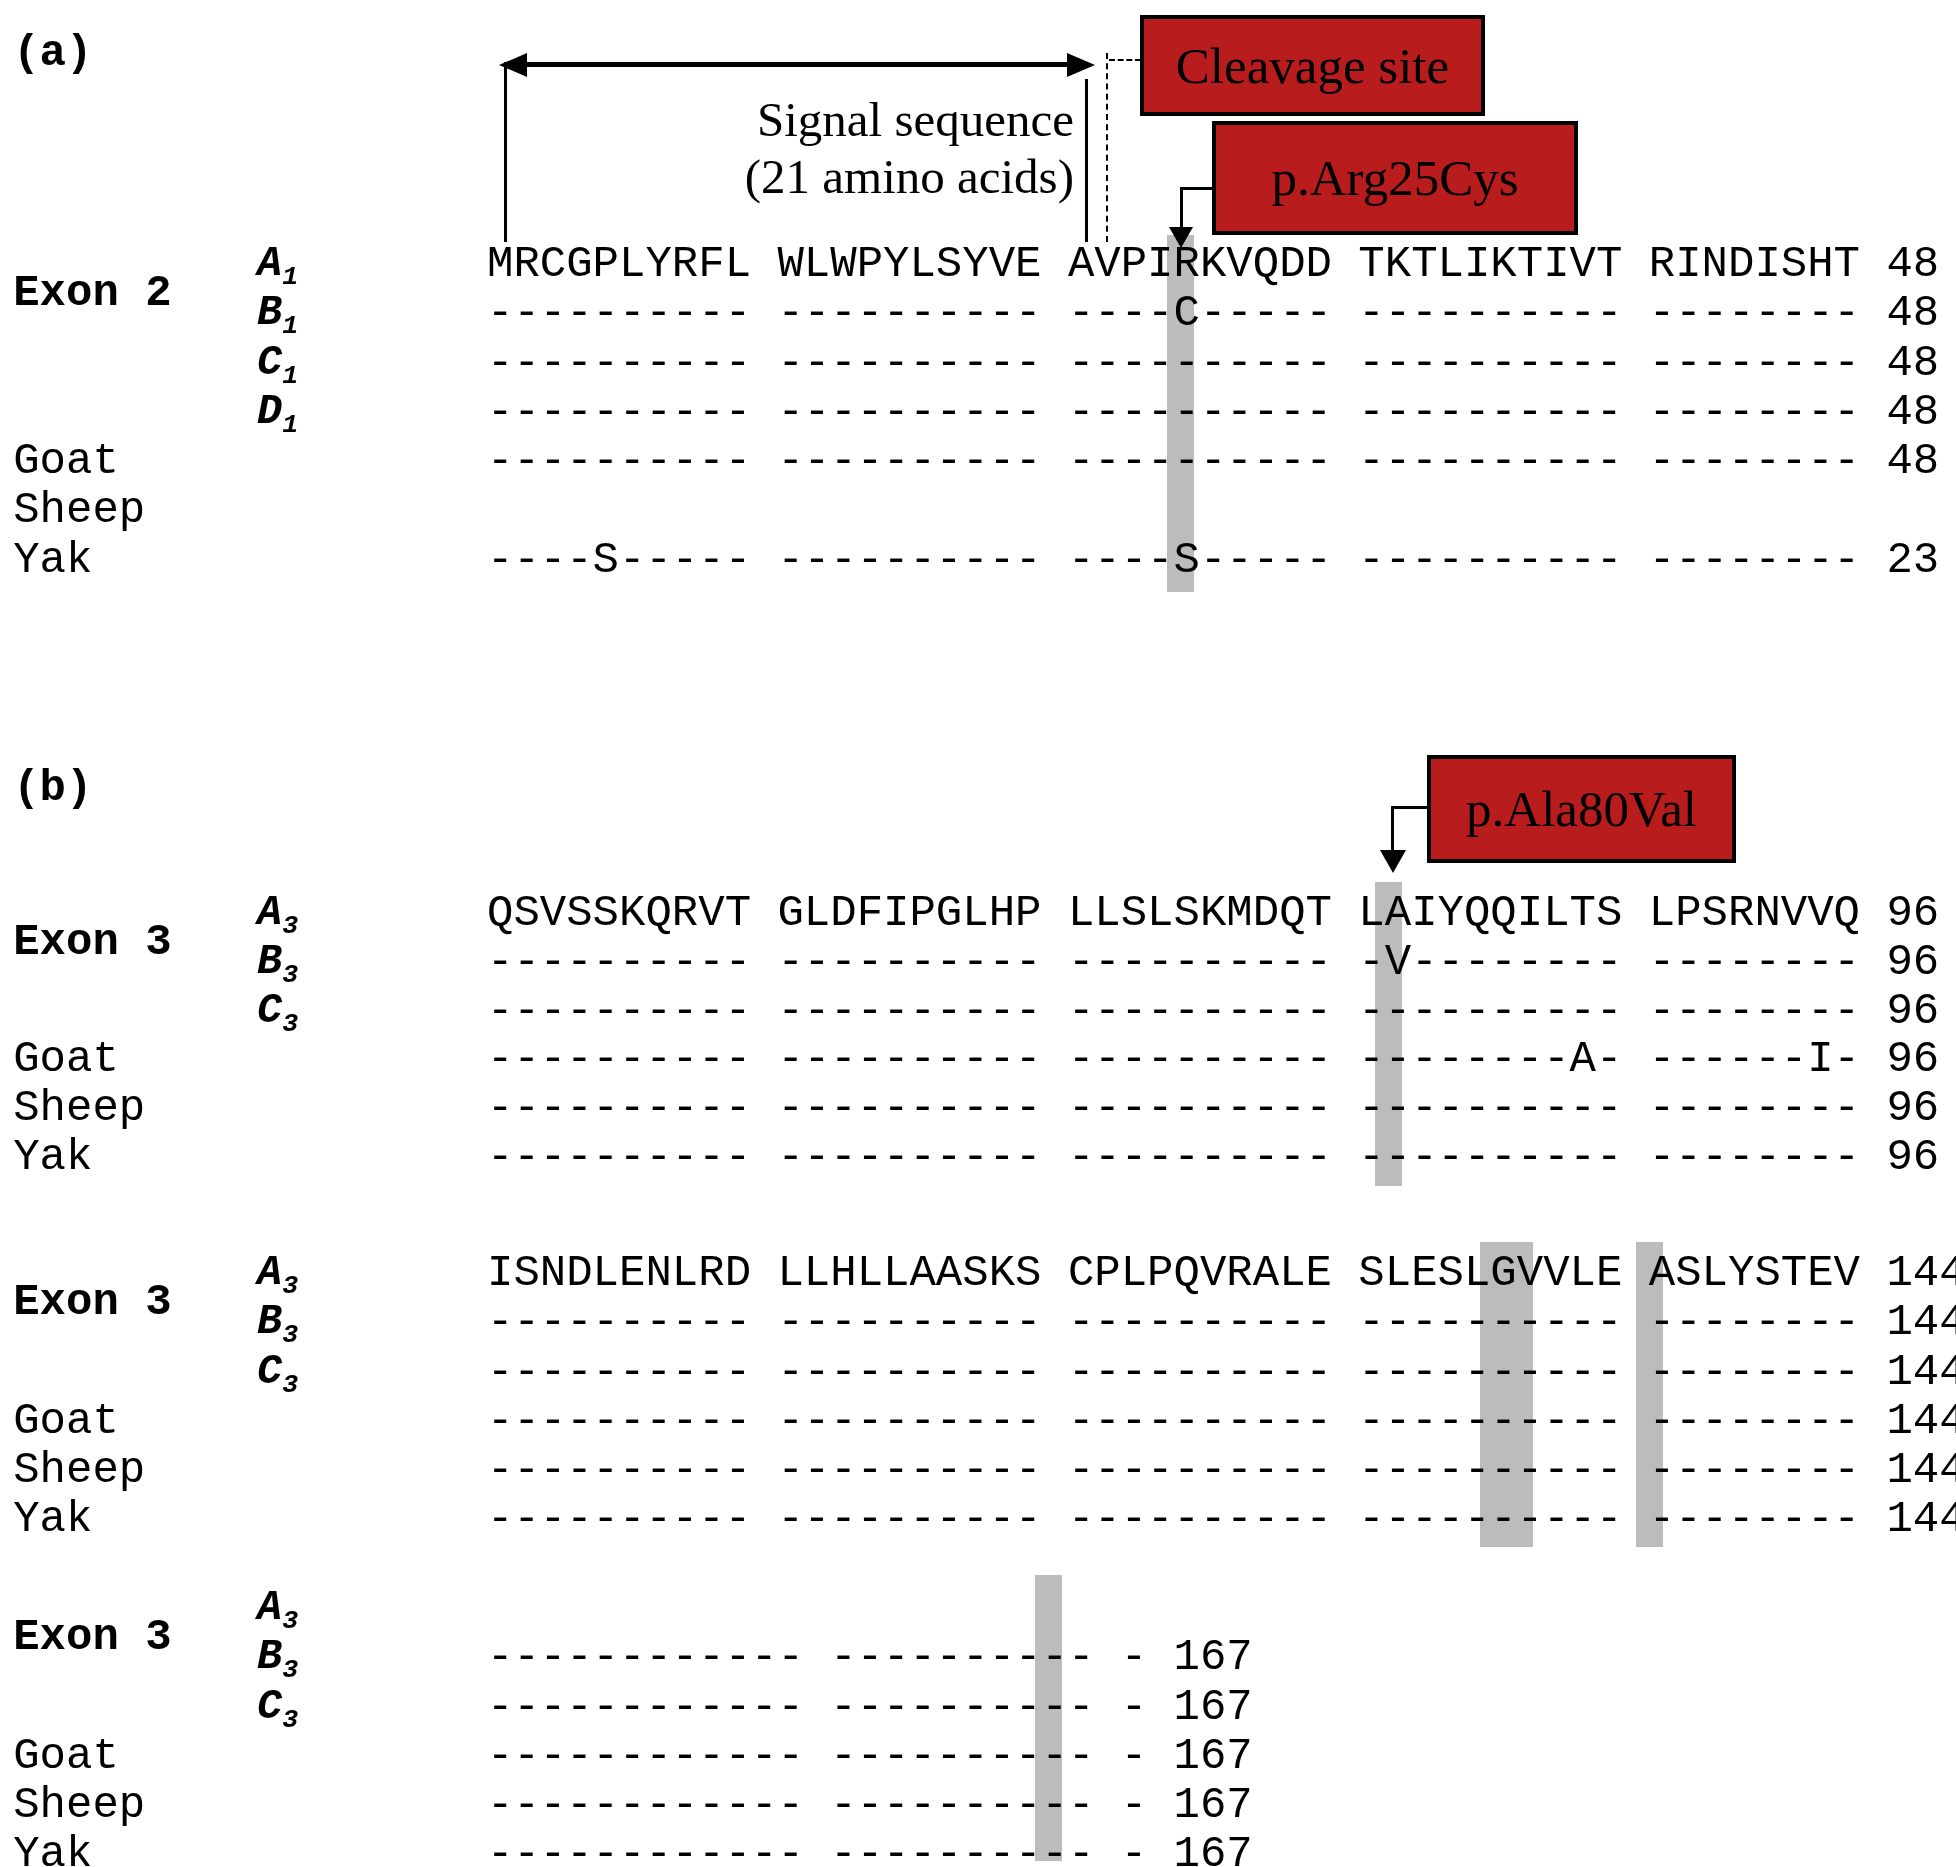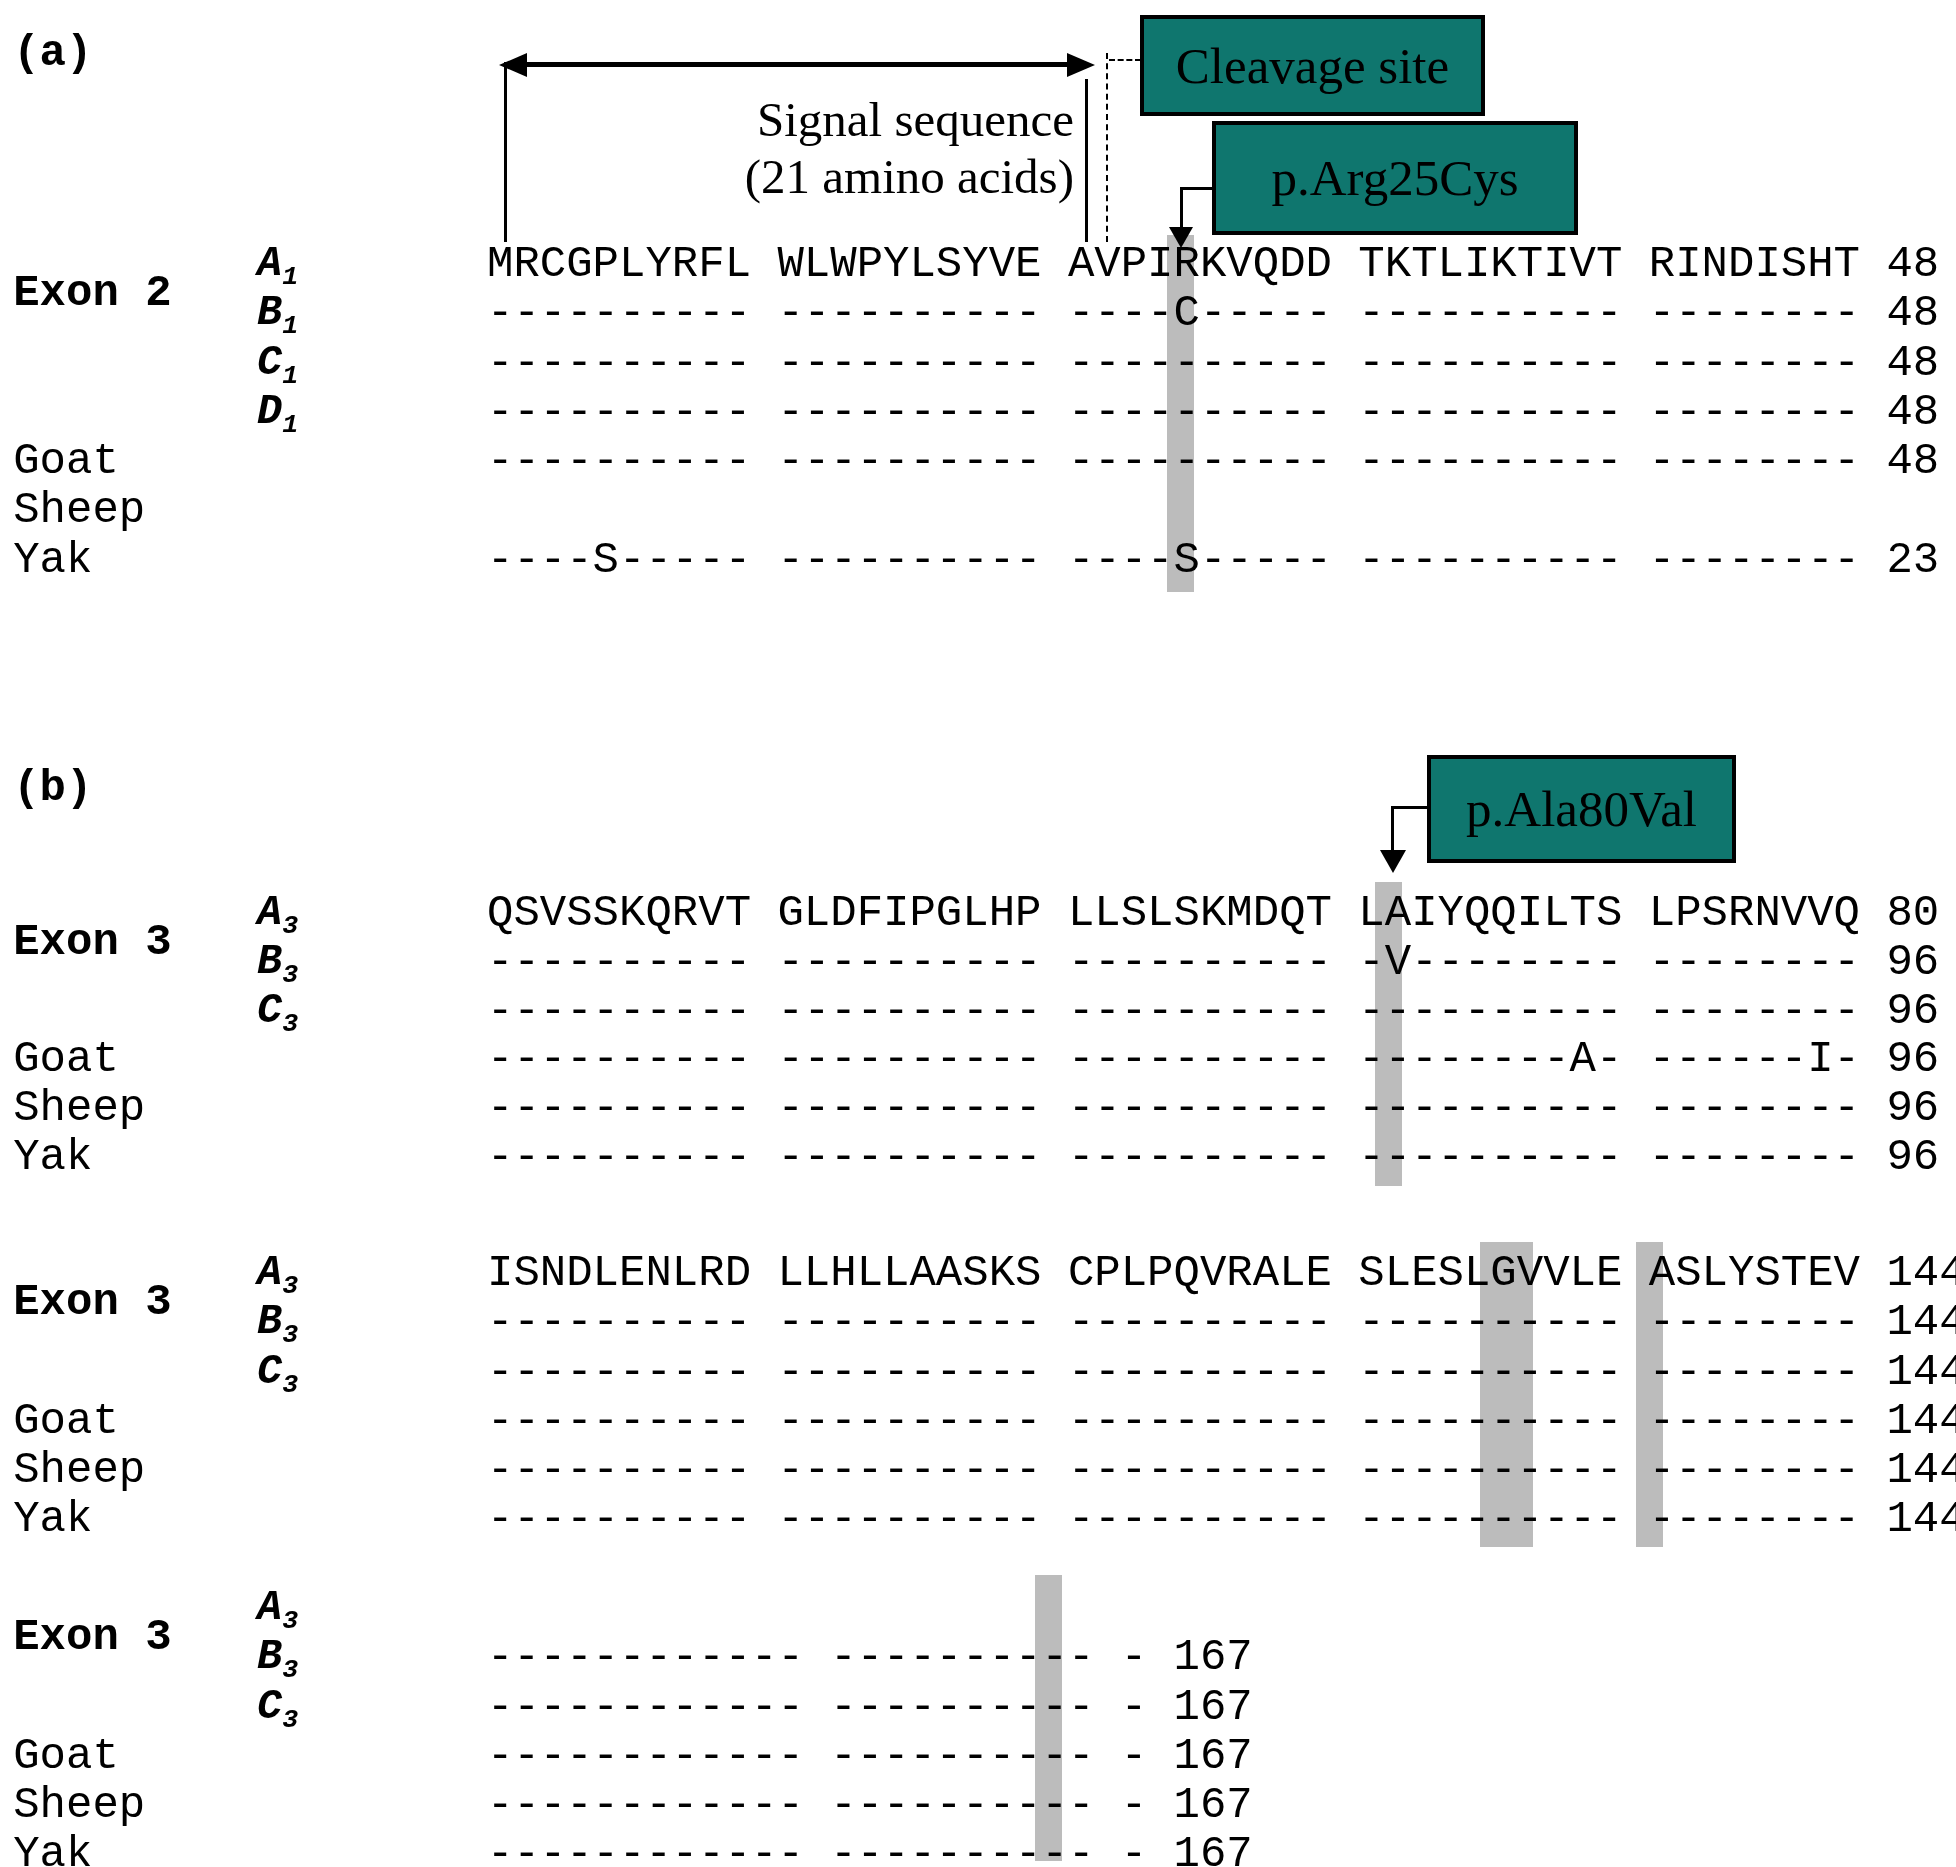--- a/index.html
+++ b/index.html
@@ -13,21 +13,21 @@
   .vlabel{position:absolute;left:257px;font-size:42px;font-weight:bold;font-style:italic;font-family:Liberation Mono, monospace;}
   .vlabel sub{font-size:26.5px;font-style:italic;}
   .panel-label{position:absolute;left:13.2px;font-weight:bold;font-size:44px;z-index:2;}
   
   .hl{position:absolute;background:#bcbcbc;z-index:0;}
   
   .line{position:absolute;background:#000;z-index:1;}
   .dashv{position:absolute;width:0;border-left:2.8px dashed #000;z-index:1;}
   .dashh{position:absolute;height:0;border-top:2.8px dashed #000;z-index:1;}
   .tri{position:absolute;width:0;height:0;z-index:1;}
-  .callout{position:absolute;border:4.7px solid #000;background:#0f766e;display:flex;
+  .callout{position:absolute;border:4.7px solid #000;background:#b91c1c;display:flex;
            align-items:center;justify-content:center;z-index:3;
            font-family:"Liberation Serif","DejaVu Serif",serif;font-size:51px;}
   .signal{position:absolute;left:506px;top:91px;width:568px;text-align:right;z-index:1;
           font-family:"Liberation Serif","DejaVu Serif",serif;font-size:49px;line-height:57px;}
 </style>
 </head>
 <body>
 
 <div class="hl" style="left: 1167px; top: 235px; width: 26.5px; height: 357px; background: rgb(188, 188, 188);"></div>
 <div class="hl" style="left: 1375px; top: 882px; width: 26.5px; height: 304px; background: rgb(188, 188, 188);"></div>
@@ -95,21 +95,21 @@
   <span class="slabel">Sheep</span>
 </div>
 <div class="row" style="top:538px">
   <span class="slabel">Yak</span>
   <span class="seq">----S----- ---------- ----S----- ---------- -------- 23</span>
 </div>
 
 <div class="row" style="top:891px">
   <span class="exon">Exon 3</span>
   <span class="vlabel"><span>A</span><sub>3</sub></span>
-  <span class="seq">QSVSSKQRVT GLDFIPGLHP LLSLSKMDQT LAIYQQILTS LPSRNVVQ 80</span>
+  <span class="seq">QSVSSKQRVT GLDFIPGLHP LLSLSKMDQT LAIYQQILTS LPSRNVVQ 96</span>
 </div>
 <div class="row" style="top:940px">
   <span class="vlabel"><span>B</span><sub>3</sub></span>
   <span class="seq">---------- ---------- ---------- -V-------- -------- 96</span>
 </div>
 <div class="row" style="top:989px">
   <span class="vlabel"><span>C</span><sub>3</sub></span>
   <span class="seq">---------- ---------- ---------- ---------- -------- 96</span>
 </div>
 <div class="row" style="top:1037px">

